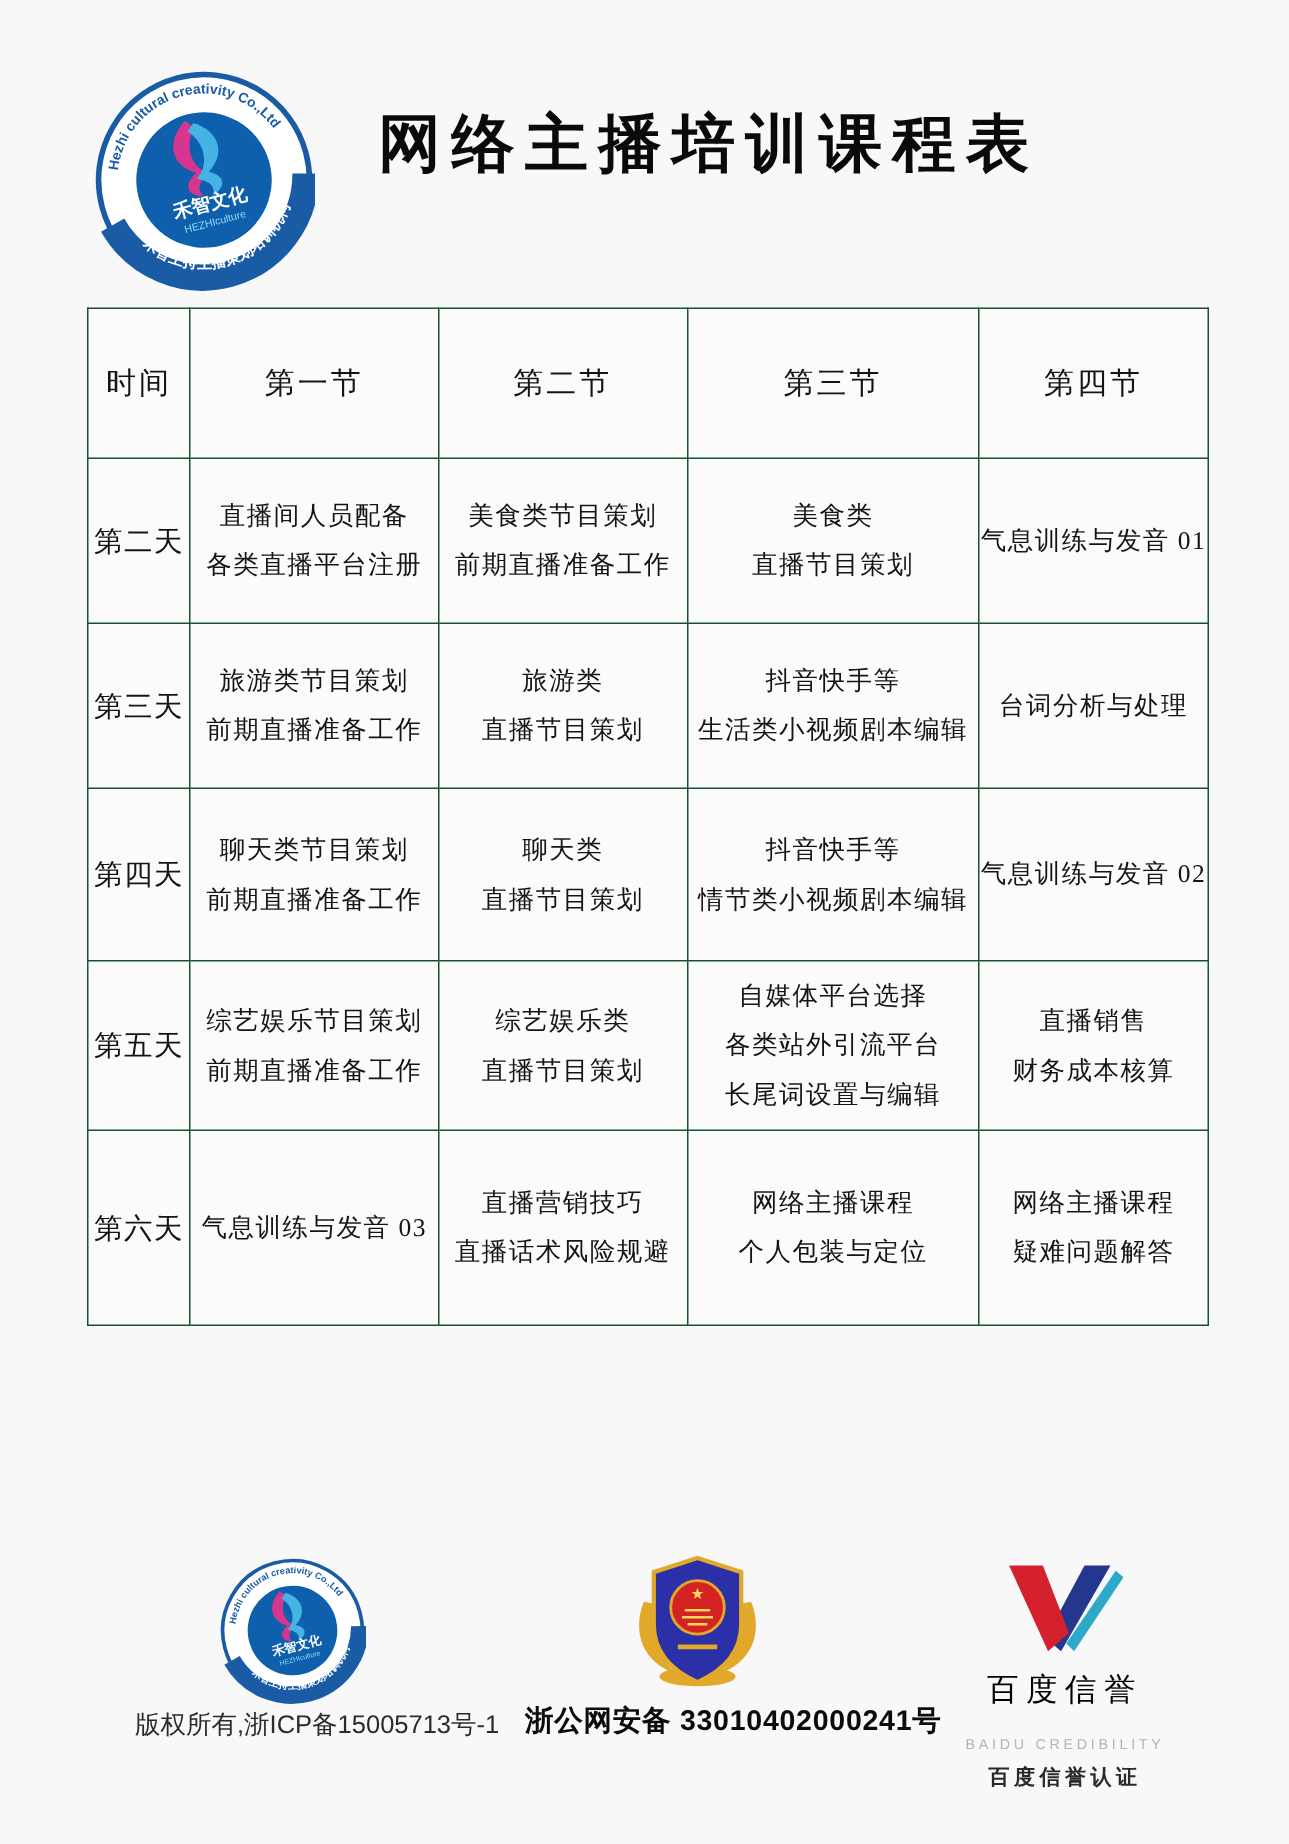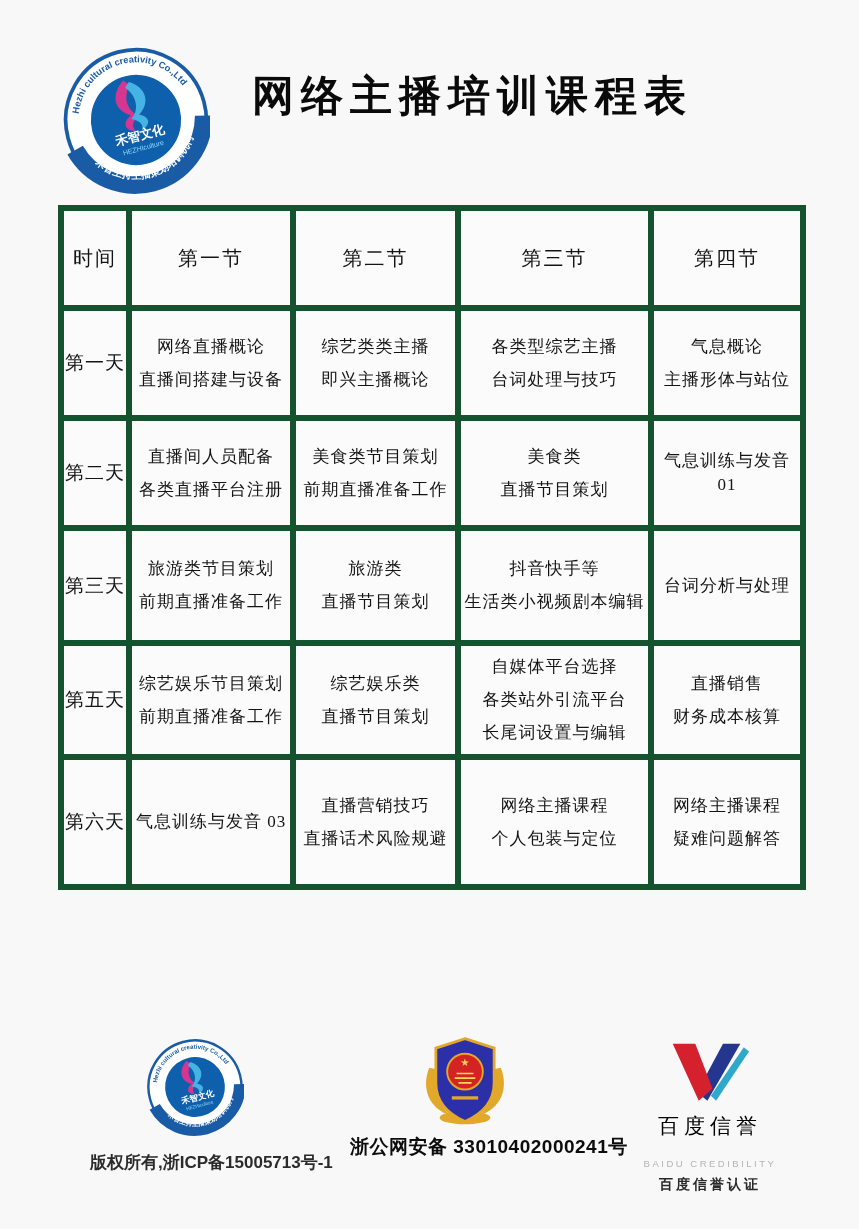--- a/index.html
+++ b/index.html
@@ -22,21 +22,21 @@
   }
   .page-subtitle{
     position:absolute;left:115px;top:142px;width:700px;
     text-align:center;font-size:15px;color:#141414;white-space:nowrap;
   }
 
   
   .table-wrap{position:absolute;left:58px;top:205px;width:748px;}
   table{border-collapse:collapse;table-layout:fixed;width:748px;background:#fbfbfc;}
   th,td{
-    border:6px solid #14532d;
+    border:1px solid #14532d;
     text-align:center;vertical-align:middle;
     padding:0;color:#141414;
   }
   col.c0{width:68px;}
   col.c1{width:164px;}
   col.c2{width:165px;}
   col.c3{width:193px;}
   col.c4{width:152px;}
   thead tr{height:100px;}
   tbody tr:nth-child(1){height:110px;}
@@ -49,22 +49,22 @@
   td.day{font-size:19px;letter-spacing:1px;}
   td .line{font-size:17px;line-height:24px;margin:9px 0;letter-spacing:1px;}
 
   
   .footer-block{position:absolute;text-align:center;}
   .footer-left{left:90px;top:1038px;width:210px;}
   .footer-mid{left:350px;top:1034px;width:230px;}
   .footer-right{left:610px;top:1042px;width:200px;}
   .footer-left .logo-box{width:98px;height:98px;margin:0 auto;}
   .copyright-text{
-    margin-top:15px;font-family:"Liberation Sans","DejaVu Sans",sans-serif;
-    font-size:17px;color:#2b2b2b;white-space:nowrap;font-weight:bold;
+    margin-top:2px;font-family:"Liberation Sans","DejaVu Sans",sans-serif;
+    font-size:17px;color:#2b2b2b;white-space:nowrap;
   }
   .police-box{width:96px;height:94px;margin:0 auto;}
   .police-text{
     margin-top:6px;font-family:"Liberation Sans","DejaVu Sans",sans-serif;
     font-size:19px;font-weight:bold;color:#0c0c0c;white-space:nowrap;letter-spacing:0.5px;
   }
   .baidu-box{width:78px;height:64px;margin:0 auto;}
   .baidu-title{
     font-family:"Liberation Sans","DejaVu Sans",sans-serif;
     font-size:21px;color:#000000;letter-spacing:5px;margin-top:6px;
@@ -123,39 +123,20 @@
         <tr>
             <th>时间</th>
             <th>第一节</th>
             <th>第二节</th>
             <th>第三节</th>
             <th>第四节</th>
           </tr>
       </thead>
       <tbody>
           <tr>
-            <td class="day">第一天</td>
-            <td>
-              <div class="line">网络直播概论</div>
-              <div class="line">直播间搭建与设备</div>
-            </td>
-            <td>
-              <div class="line">综艺类类主播</div>
-              <div class="line">即兴主播概论</div>
-            </td>
-            <td>
-              <div class="line">各类型综艺主播</div>
-              <div class="line">台词处理与技巧</div>
-            </td>
-            <td>
-              <div class="line">气息概论</div>
-              <div class="line">主播形体与站位</div>
-            </td>
-          </tr>
-          <tr>
             <td class="day">第二天</td>
             <td>
               <div class="line">直播间人员配备</div>
               <div class="line">各类直播平台注册</div>
             </td>
             <td>
               <div class="line">美食类节目策划</div>
               <div class="line">前期直播准备工作</div>
             </td>
             <td>
@@ -175,20 +156,38 @@
             <td>
               <div class="line">旅游类</div>
               <div class="line">直播节目策划</div>
             </td>
             <td>
               <div class="line">抖音快手等</div>
               <div class="line">生活类小视频剧本编辑</div>
             </td>
             <td>
               <div class="line">台词分析与处理</div>
+            </td>
+          </tr>
+          <tr>
+            <td class="day">第四天</td>
+            <td>
+              <div class="line">聊天类节目策划</div>
+              <div class="line">前期直播准备工作</div>
+            </td>
+            <td>
+              <div class="line">聊天类</div>
+              <div class="line">直播节目策划</div>
+            </td>
+            <td>
+              <div class="line">抖音快手等</div>
+              <div class="line">情节类小视频剧本编辑</div>
+            </td>
+            <td>
+              <div class="line">气息训练与发音 02</div>
             </td>
           </tr>
           <tr>
             <td class="day">第五天</td>
             <td>
               <div class="line">综艺娱乐节目策划</div>
               <div class="line">前期直播准备工作</div>
             </td>
             <td>
               <div class="line">综艺娱乐类</div>

